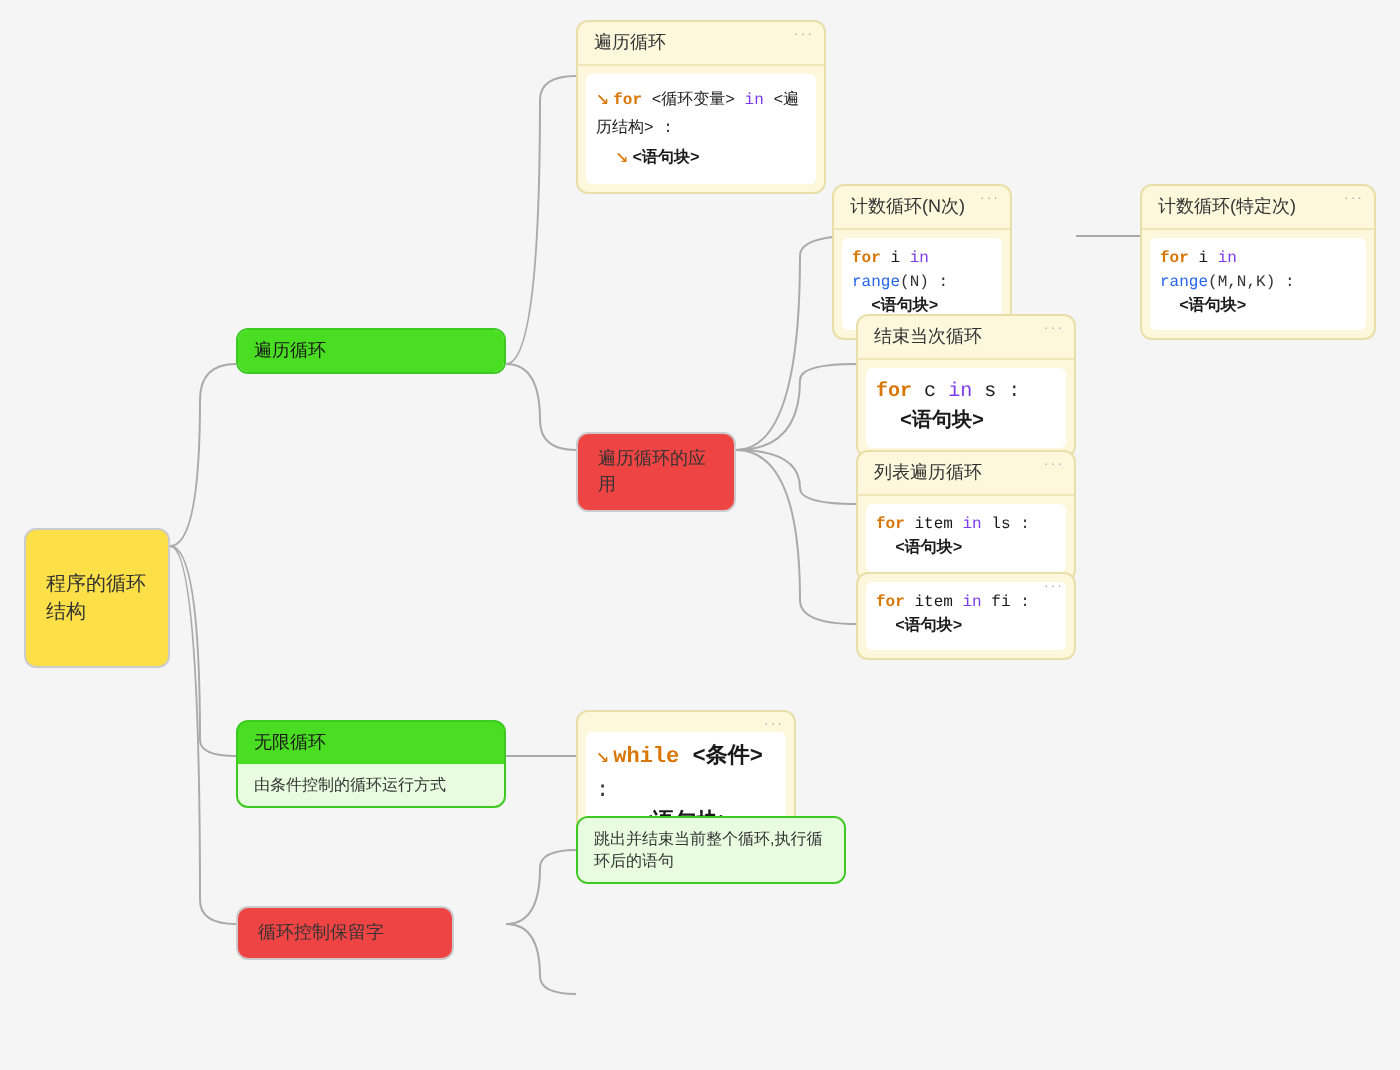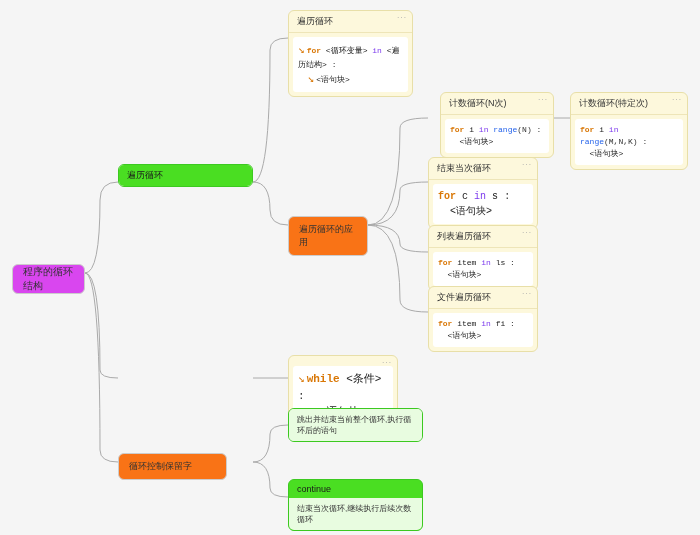--- a/index.html
+++ b/index.html
@@ -1,31 +1,31 @@
 <!DOCTYPE html>
 <html><head>
 <meta charset="utf-8">
 <style>
 body{margin:0;font-family:Arial,sans-serif;font-size:10px;background:#f5f5f5;color:#333}
 .canvas{position:relative;width:700px;height:535px;overflow:hidden}
 .node{position:absolute;border-radius:6px;box-sizing:border-box}
-.root{background:#d946ef;border:1px solid #ccc;padding:0 10px;font-size:10px}
+.root{background:#fde047;border:1px solid #ccc;padding:20px 10px;font-size:10px}
 .green{background:#4ade22;border:1px solid #3cc920;overflow:hidden}
 .green .hdr{background:#4ade22;padding:4px 8px;font-size:9px;color:#1a1a1a;font-weight:500}
 .green .sub{background:#e8fce0;padding:5px 8px;font-size:8px;color:#333;line-height:1.4}
-.plain{background:#f97316;border:1px solid #ccc;padding:6px 10px;font-size:9px}
+.plain{background:#ef4444;border:1px solid #ccc;padding:6px 10px;font-size:9px}
 .yellow{background:#fdf8dc;border:1px solid #e8dfa8;overflow:hidden}
 .yellow .hdr{padding:4px 8px;font-size:9px;color:#333;border-bottom:1px solid #eee5b8}
 .yellow .code{background:#fff;margin:4px;padding:5px;font-family:'Courier New',monospace;font-size:8px;line-height:1.5;border-radius:3px}
 .kw-for{color:#d97706;font-weight:600}
 .kw-while{color:#d97706;font-weight:600}
 .kw-in{color:#7c3aed;font-weight:500}
 .fn{color:#2563eb}
 .var{color:#1a1a1a}
-.blk{color:#1a1a1a;font-weight:400}
+.blk{color:#1a1a1a;font-weight:700}
 .arrow{color:#d97706;font-size:11px;display:inline-block;margin-right:2px}
 svg.connectors{position:absolute;top:0;left:0;width:700px;height:535px;pointer-events:none}
 svg.connectors path{stroke:#aaa;stroke-width:1;fill:none}
 .dots{position:absolute;top:3px;right:5px;color:#aaa;font-size:7px;letter-spacing:1px}
 </style>
 </head>
 <body>
 
 <div class="canvas">
 
@@ -59,21 +59,21 @@
   <div class="code">
     <span class="arrow">↘</span><span class="kw-for">for</span> <span class="var">&lt;循环变量&gt;</span> <span class="kw-in">in</span> <span class="var">&lt;遍历结构&gt;</span> <span>:</span><br>
     &nbsp;&nbsp;<span class="arrow">↘</span><span class="blk">&lt;语句块&gt;</span>
   </div>
 </div>
 
 <div class="node plain" style="left:288px;top:216px;width:80px">
   <span>遍历循环的应用</span>
 </div>
 
-<div class="node yellow" style="left:440px;top:92px;width:114px">
+<div class="node yellow" style="left:416px;top:92px;width:90px">
   <div class="dots">···</div>
   <div class="hdr">计数循环(N次)</div>
   <div class="code">
     <span class="kw-for">for</span> <span class="var">i</span> <span class="kw-in">in</span> <span class="fn">range</span><span>(N)</span> <span>:</span><br>
     &nbsp;&nbsp;<span class="blk">&lt;语句块&gt;</span>
   </div>
 </div>
 
 <div class="node yellow" style="left:570px;top:92px;width:118px">
   <div class="dots">···</div>
@@ -97,42 +97,41 @@
   <div class="dots">···</div>
   <div class="hdr">列表遍历循环</div>
   <div class="code">
     <span class="kw-for">for</span> <span class="var">item</span> <span class="kw-in">in</span> <span class="var">ls</span> <span>:</span><br>
     &nbsp;&nbsp;<span class="blk">&lt;语句块&gt;</span>
   </div>
 </div>
 
 <div class="node yellow" style="left:428px;top:286px;width:110px">
   <div class="dots">···</div>
-  <div class="hdr">文件遍历循环</div>
   <div class="code">
     <span class="kw-for">for</span> <span class="var">item</span> <span class="kw-in">in</span> <span class="var">fi</span> <span>:</span><br>
     &nbsp;&nbsp;<span class="blk">&lt;语句块&gt;</span>
   </div>
 </div>
 
+<div class="node green" style="left:118px;top:360px;width:135px">
+  <div class="hdr">无限循环</div>
+  <div class="sub">由条件控制的循环运行方式</div>
+</div>
 
 <div class="node yellow" style="left:288px;top:355px;width:110px">
   <div class="dots">···</div>
   <div class="code" style="font-size:11px;margin-top:10px">
     <span class="arrow">↘</span><span class="kw-while">while</span> <span class="blk">&lt;条件&gt;</span> <span>:</span><br>
     &nbsp;&nbsp;<span class="arrow">↘</span><span class="blk">&lt;语句块&gt;</span>
   </div>
 </div>
 
 <div class="node plain" style="left:118px;top:453px;width:109px">
   <span>循环控制保留字</span>
 </div>
 
 <div class="node green" style="left:288px;top:408px;width:135px">
   <div class="sub">跳出并结束当前整个循环,执行循环后的语句</div>
 </div>
 
-<div class="node green" style="left:288px;top:479px;width:135px">
-  <div class="hdr">continue</div>
-  <div class="sub">结束当次循环,继续执行后续次数循环</div>
-</div>
 
 </div>
 
 </body></html>

